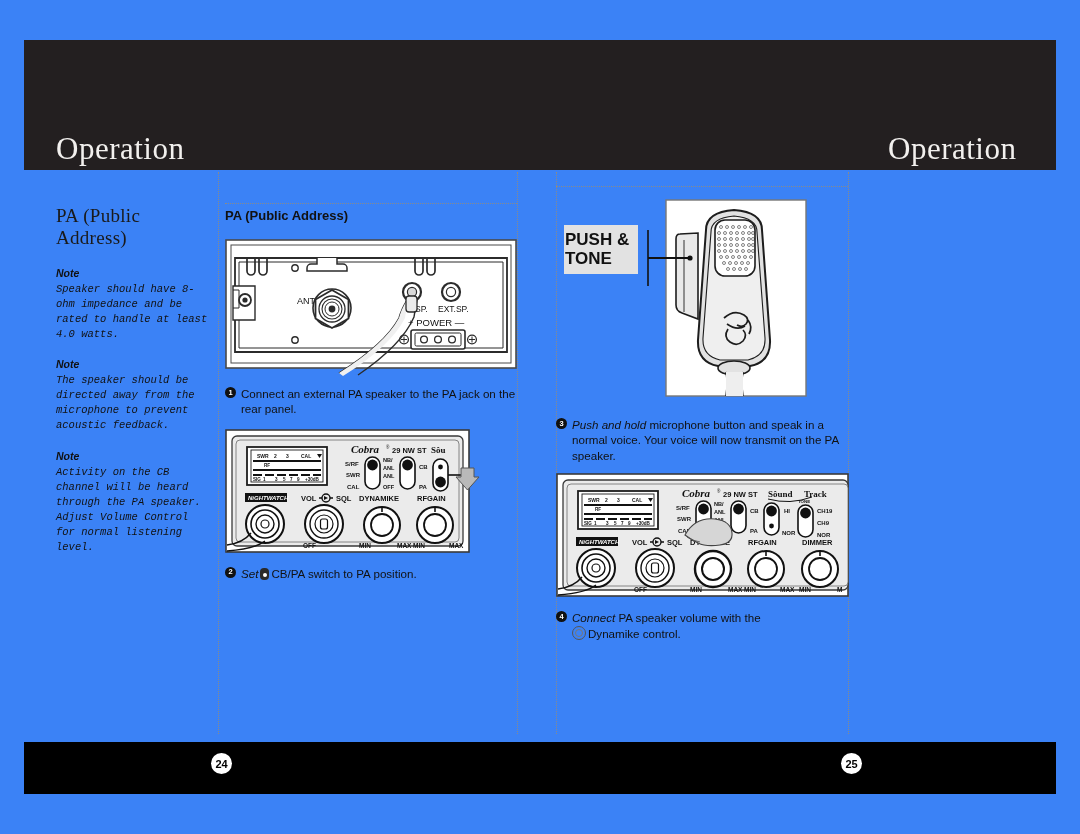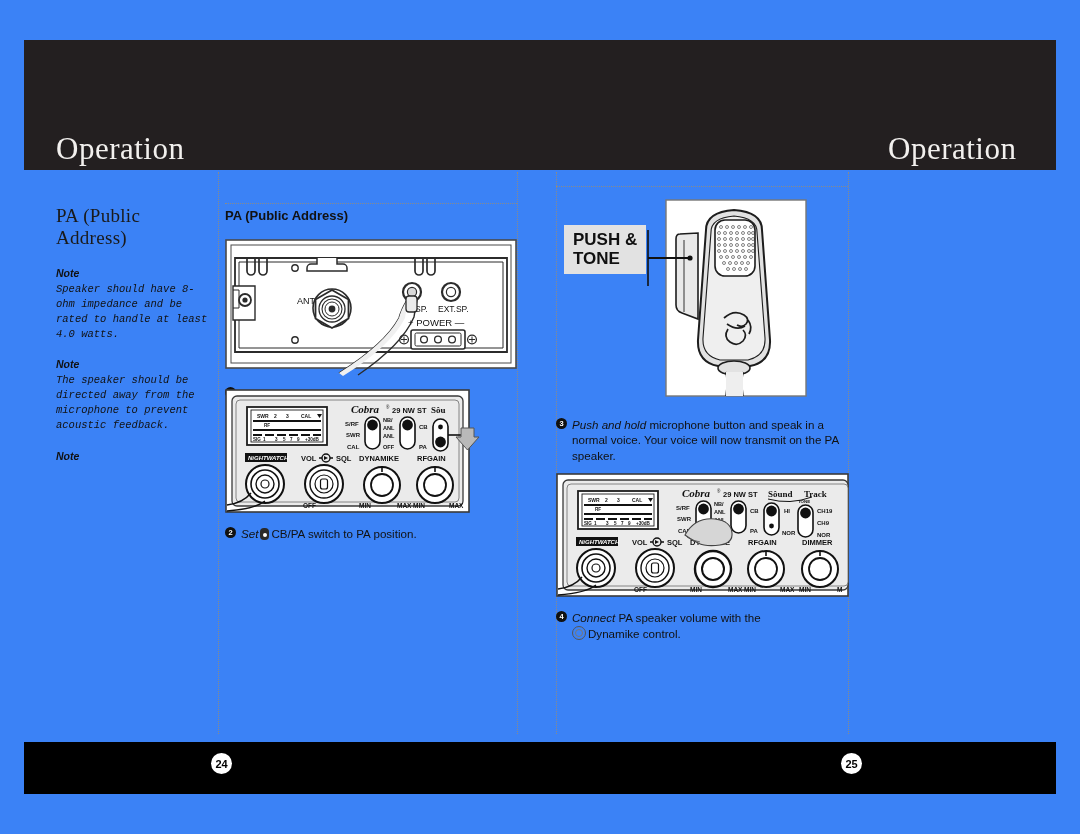--- a/index.html
+++ b/index.html
@@ -100,21 +100,21 @@
   
   .faceplate{position:relative;}
   .fp-a{width:245px;height:128px;margin-top:12px;}
   .fp-b{width:292px;height:128px;margin-top:10px;}
 
   
   .micfig{position:relative;width:292px;height:212px;}
 
   .callout{
     position:absolute;left:8px;top:29px;background:#e2e2e2;
-    padding:5px 9px 6px 9px;
+    padding:5px 9px 6px 1px;
   }
   .callout span{
     display:block;font-size:17px;font-weight:bold;color:#111;line-height:1.12;
     font-family:"Liberation Sans",sans-serif;
   }
 
   svg{display:block;overflow:visible;}
 </style>
 </head>
 <body>
@@ -135,20 +135,21 @@
   <div class="margin-col">
     <div class="sec-title">PA (Public Address)</div>
 
     <div class="note-h">Note</div>
     <div class="note-b">Speaker should have 8-ohm impedance and be rated to handle at least 4.0 watts.</div>
 
     <div class="note-h">Note</div>
     <div class="note-b">The speaker should be directed away from the microphone to prevent acoustic feedback.</div>
 
     <div class="note-h">Note</div>
+    <div class="note-b">Activity on the CB channel will be heard through the PA speaker. Adjust Volume Control for normal listening level.</div>
   </div>
 
   <div class="col col-a">
 
     <div class="sub-h">PA (Public Address)</div>
 
     <div class="rearpanel">
       <svg width="292" height="143" viewBox="0 0 292 143">
         <rect x="1" y="6" width="290" height="128" fill="#fff" stroke="#4a4a4a" stroke-width="1.6"></rect>
         <rect x="6" y="11" width="280" height="118" fill="#fff" stroke="#4a4a4a" stroke-width="1"></rect>
@@ -202,20 +203,21 @@
 
         <path d="M182 66 q-6 10 -8 18 q-14 26 -60 55" fill="none" stroke="#2b2b2b" stroke-width="1.4"></path>
         <path d="M192 66 q-2 10 -3 17 q-12 28 -56 58" fill="none" stroke="#2b2b2b" stroke-width="1.4"></path>
         <path d="M182 66 q-6 10 -8 18 q-14 26 -60 55 l4 3 q48 -30 62 -58 q1 -7 3 -17 z" fill="#f0f0f0"></path>
         <rect x="181" y="62" width="11" height="16" rx="3" fill="#ebebeb" stroke="#2b2b2b" stroke-width="1.3"></rect>
       </svg>
     </div>
 
     <div class="step">
       <span class="bullet">1</span>
+      <span>Connect an external PA speaker to the PA jack on the rear panel.</span>
     </div>
 
     <div class="faceplate fp-a">
       <svg width="245" height="128" viewBox="0 0 245 128">
         <rect x="1" y="1" width="243" height="122" fill="#fff" stroke="#3a3a3a" stroke-width="1.6"></rect>
         <rect x="7" y="7" width="231" height="110" rx="5" fill="#ebebeb" stroke="#3a3a3a" stroke-width="1.3"></rect>
         <rect x="11" y="11" width="223" height="102" rx="4" fill="#ebebeb" stroke="#6a6a6a" stroke-width="0.8"></rect>
 
         <rect x="22" y="18" width="80" height="38" fill="#fff" stroke="#1d1d1d" stroke-width="1.8"></rect>
         <rect x="26" y="21" width="72" height="32" fill="#fff" stroke="#1d1d1d" stroke-width="0.9"></rect>

